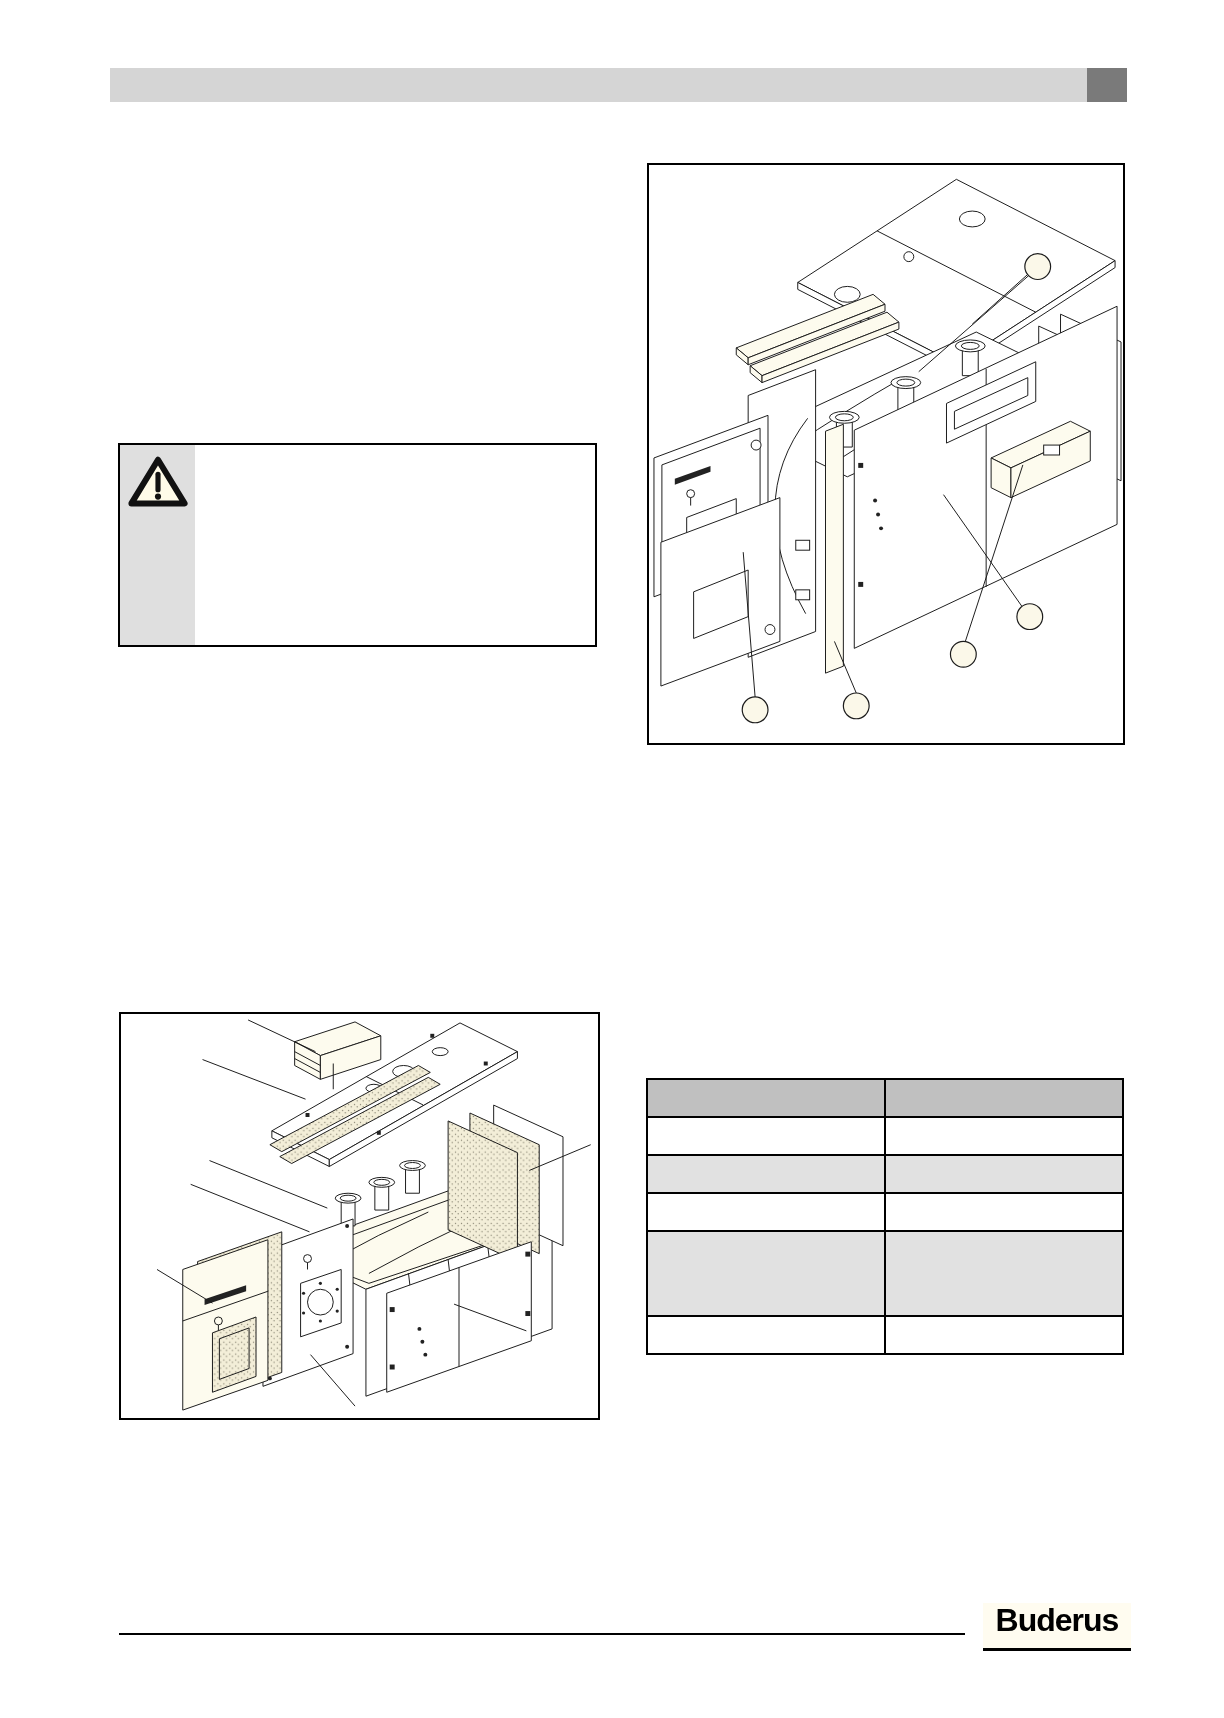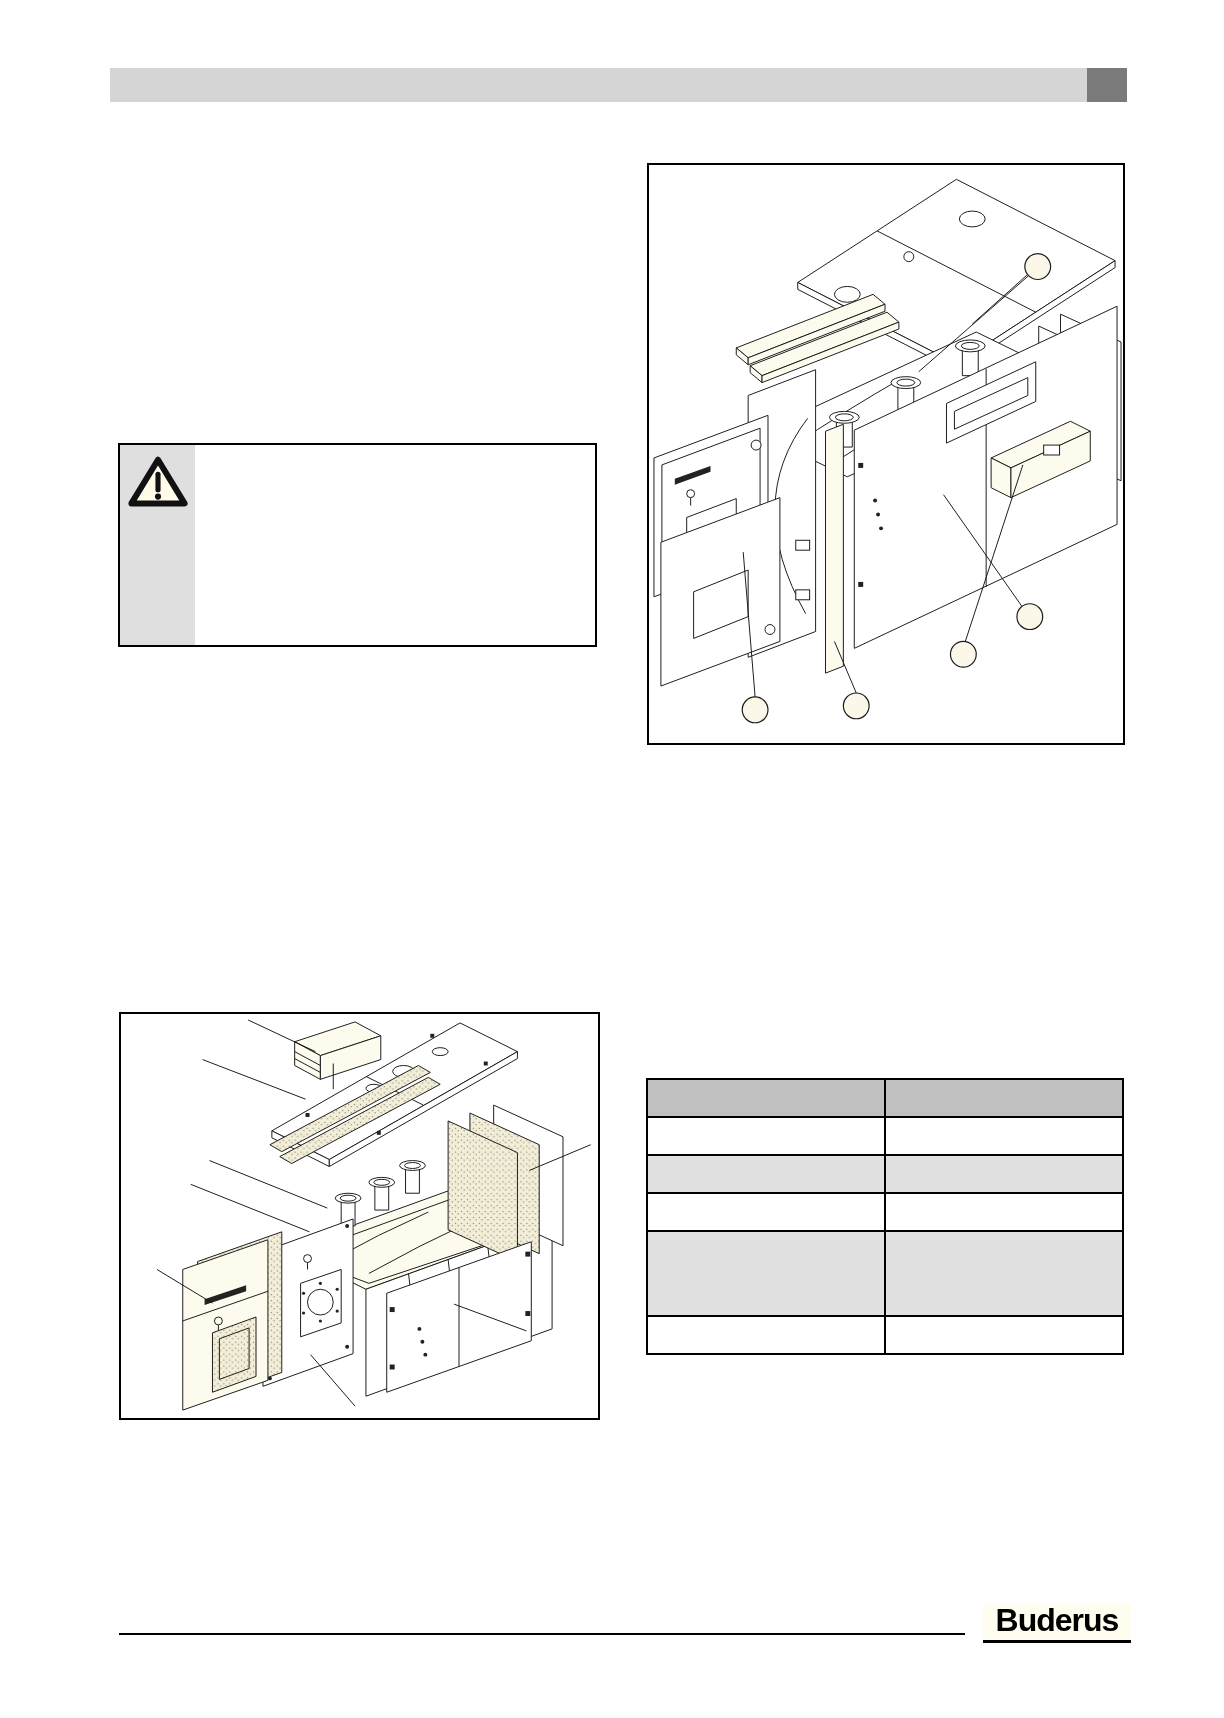--- a/index.html
+++ b/index.html
@@ -30,21 +30,21 @@
   .spec-table{position:absolute;left:646px;top:1078px;width:478px;border-collapse:collapse;table-layout:fixed;}
   .spec-table td{border:2px solid #000;padding:0 10px;font-size:14px;color:#111;background:#fff;vertical-align:middle;}
   .spec-table tr.head td{background:#c0c0c0;height:36px;}
   .spec-table tr.r td{height:36px;}
   .spec-table tr.shade td{background:#e1e1e1;}
   .spec-table tr.tall td{height:83px;}
 
   
   .footer-rule{position:absolute;left:119px;top:1633px;width:846px;height:0;border-top:2px solid #000;}
   .logo{
-    position:absolute;left:983px;top:1603px;width:148px;height:40px;
+    position:absolute;left:983px;top:1603px;width:148px;height:48px;
     background:#fffcf0;color:#000;font-weight:bold;font-size:32px;letter-spacing:-1px;
     text-align:center;line-height:34px;border-bottom:3px solid #000;box-sizing:border-box;
   }
 
   
   .ln{stroke:#1c1c1c;stroke-width:1;fill:none;}
   .pw{stroke:#1c1c1c;stroke-width:1;fill:#ffffff;}
   .pc{stroke:#1c1c1c;stroke-width:1;fill:#fdfbee;}
   .ps{stroke:#1c1c1c;stroke-width:1;fill:url(#stip);}
   .callout{stroke:#1c1c1c;stroke-width:1.2;fill:#fbf8e9;}

